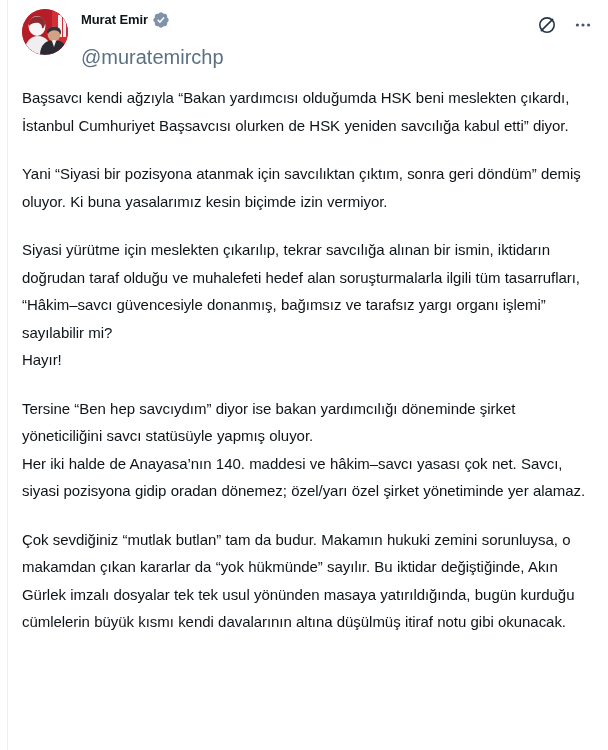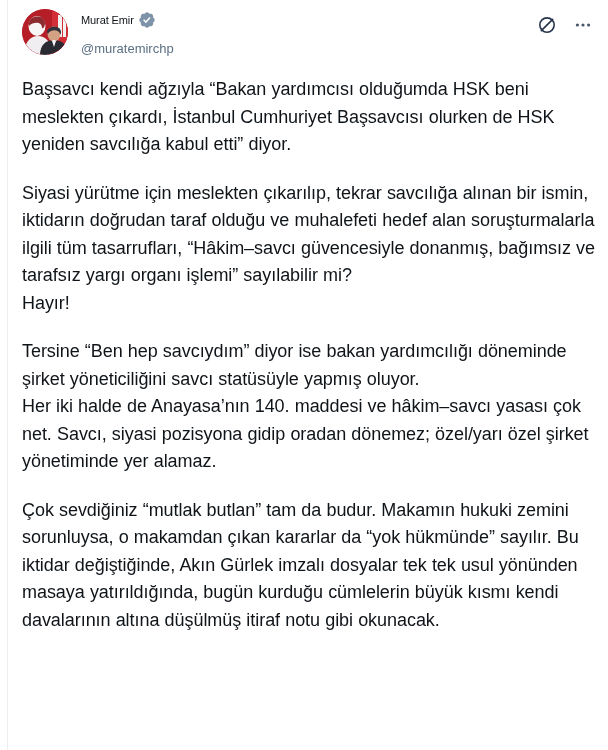--- a/index.html
+++ b/index.html
@@ -61,38 +61,38 @@
     padding-top: 1px;
     min-width: 0;
   }
   .name-row {
     display: flex;
     align-items: center;
     gap: 4px;
     line-height: 20px;
   }
   .display-name {
-    font-size: 11px;
-    font-weight: normal;
+    font-size: 13px;
+    font-weight: bold;
     color: #0f1419;
     letter-spacing: -0.1px;
     white-space: nowrap;
   }
   .verified-badge {
     width: 18px;
     height: 18px;
     display: inline-block;
     flex: 0 0 18px;
   }
   .verified-badge svg { display: block; }
   .handle {
-    font-size: 13px;
+    font-size: 20px;
     color: #5b7083;
     line-height: 22px;
-    margin-top: 8px;
+    margin-top: 16px;
     white-space: nowrap;
   }
 
   .header-actions {
     margin-left: auto;
     display: flex;
     align-items: center;
     gap: 14px;
     padding-top: 5px;
     padding-right: 2px;
@@ -107,21 +107,21 @@
     color: #26344a;
   }
   .icon-btn svg { display: block; }
 
   .post-body {
     padding: 16px 10px 0 22px;
     box-sizing: border-box;
   }
   .post-body p {
     margin: 0 0 21px 0;
-    font-size: 18px;
+    font-size: 15px;
     line-height: 27.5px;
     color: #0f1419;
     letter-spacing: -0.05px;
     word-spacing: 0.2px;
   }
   .post-body p:last-child { margin-bottom: 0; }
 </style>
 </head>
 <body>
 
@@ -179,18 +179,19 @@
           <circle cx="12" cy="12" r="1.9" fill="#47566b"></circle>
           <circle cx="18.7" cy="12" r="1.9" fill="#47566b"></circle>
         </svg>
       </div>
     </div>
 
   </div>
 
   <div class="post-body">
     <p>Başsavcı kendi ağzıyla “Bakan yardımcısı olduğumda HSK beni meslekten çıkardı, İstanbul Cumhuriyet Başsavcısı olurken de HSK yeniden savcılığa kabul etti” diyor.</p>
+    <p>Yani “Siyasi bir pozisyona atanmak için savcılıktan çıktım, sonra geri döndüm” demiş oluyor. Ki buna yasalarımız kesin biçimde izin vermiyor.</p>
     <p>Siyasi yürütme için meslekten çıkarılıp, tekrar savcılığa alınan bir ismin, iktidarın doğrudan taraf olduğu ve muhalefeti hedef alan soruşturmalarla ilgili tüm tasarrufları, “Hâkim–savcı güvencesiyle donanmış, bağımsız ve tarafsız yargı organı işlemi” sayılabilir mi?<br>Hayır!</p>
     <p>Tersine “Ben hep savcıydım” diyor ise bakan yardımcılığı döneminde şirket yöneticiliğini savcı statüsüyle yapmış oluyor.<br>Her iki halde de Anayasa’nın 140. maddesi ve hâkim–savcı yasası çok net. Savcı, siyasi pozisyona gidip oradan dönemez; özel/yarı özel şirket yönetiminde yer alamaz.</p>
     <p>Çok sevdiğiniz “mutlak butlan” tam da budur. Makamın hukuki zemini sorunluysa, o makamdan çıkan kararlar da “yok hükmünde” sayılır. Bu iktidar değiştiğinde, Akın Gürlek imzalı dosyalar tek tek usul yönünden masaya yatırıldığında, bugün kurduğu cümlelerin büyük kısmı kendi davalarının altına düşülmüş itiraf notu gibi okunacak.</p>
   </div>
 
 </div>
 
 </body></html>

